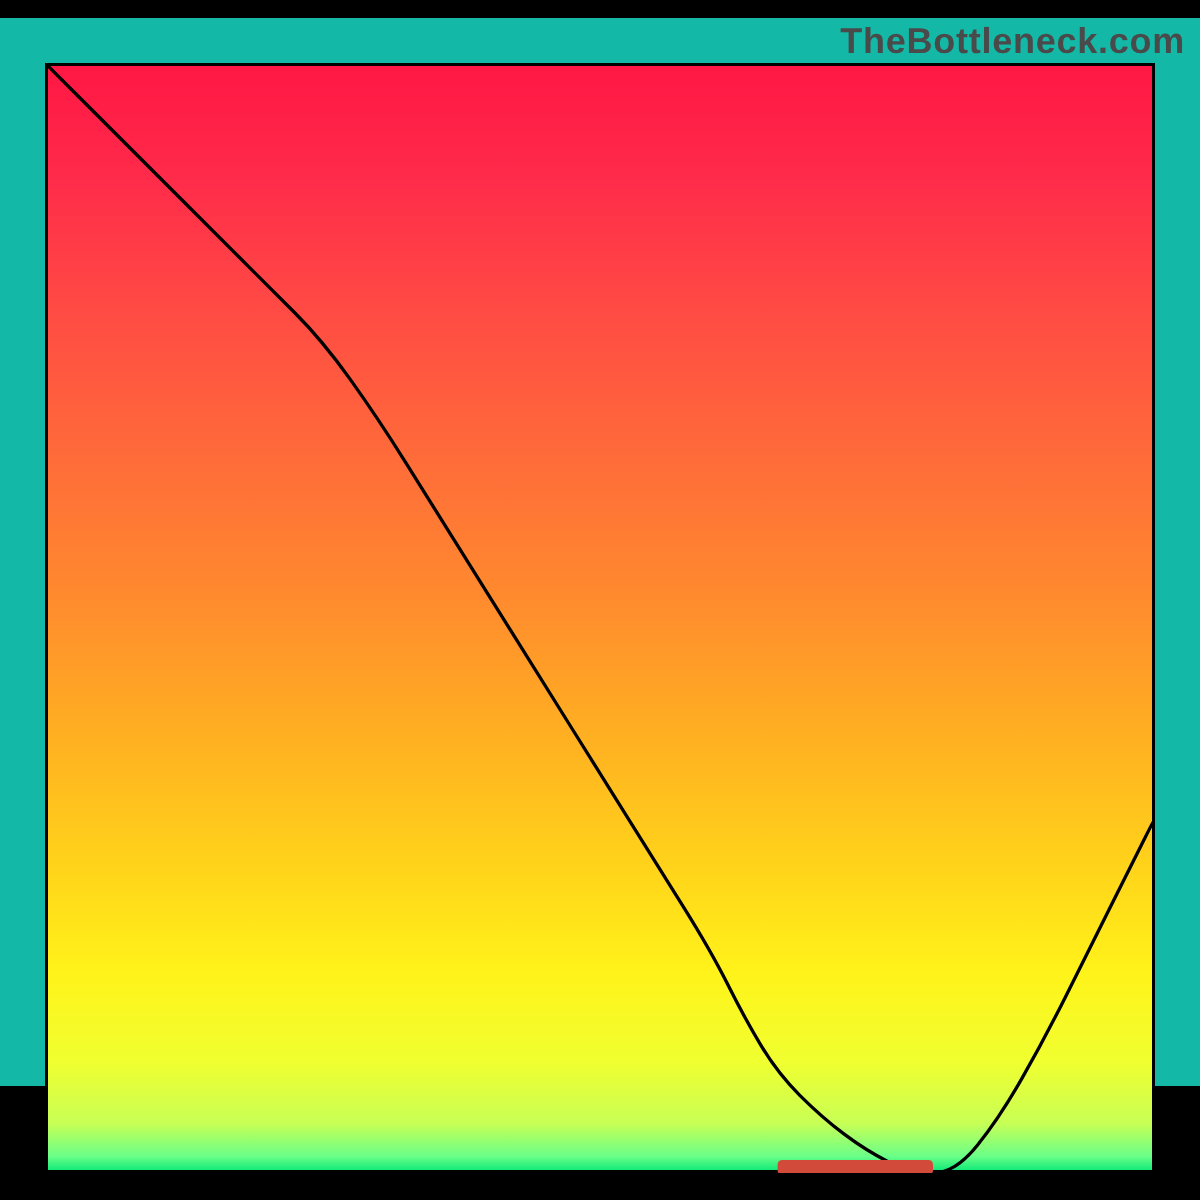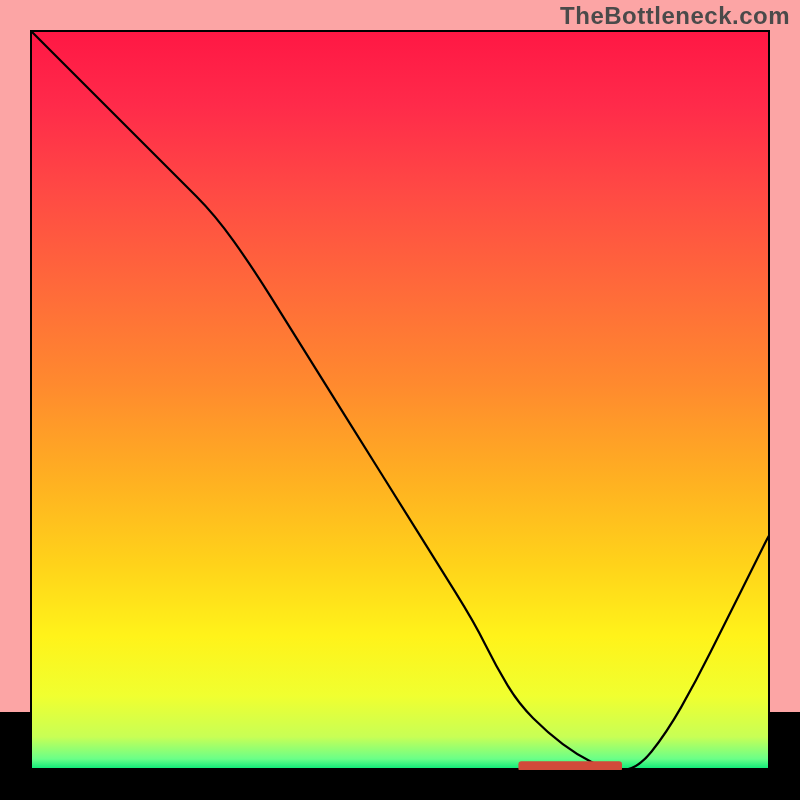--- a/index.html
+++ b/index.html
@@ -8,21 +8,22 @@
     width: 800px;
     height: 800px;
     background: #000;
     font-family: Arial, Helvetica, sans-serif;
     overflow: hidden;
   }
   .frame {
     position: relative;
     width: 800px;
     height: 712px;
-    background: #fca5a5;
+    background: #14b8a6;
+    margin-top: 12px;
   }
   .watermark {
     position: absolute;
     top: 2px;
     right: 10px;
     color: #4a4a4a;
     font-size: 24px;
     font-weight: 600;
     letter-spacing: 0.5px;
     z-index: 5;

